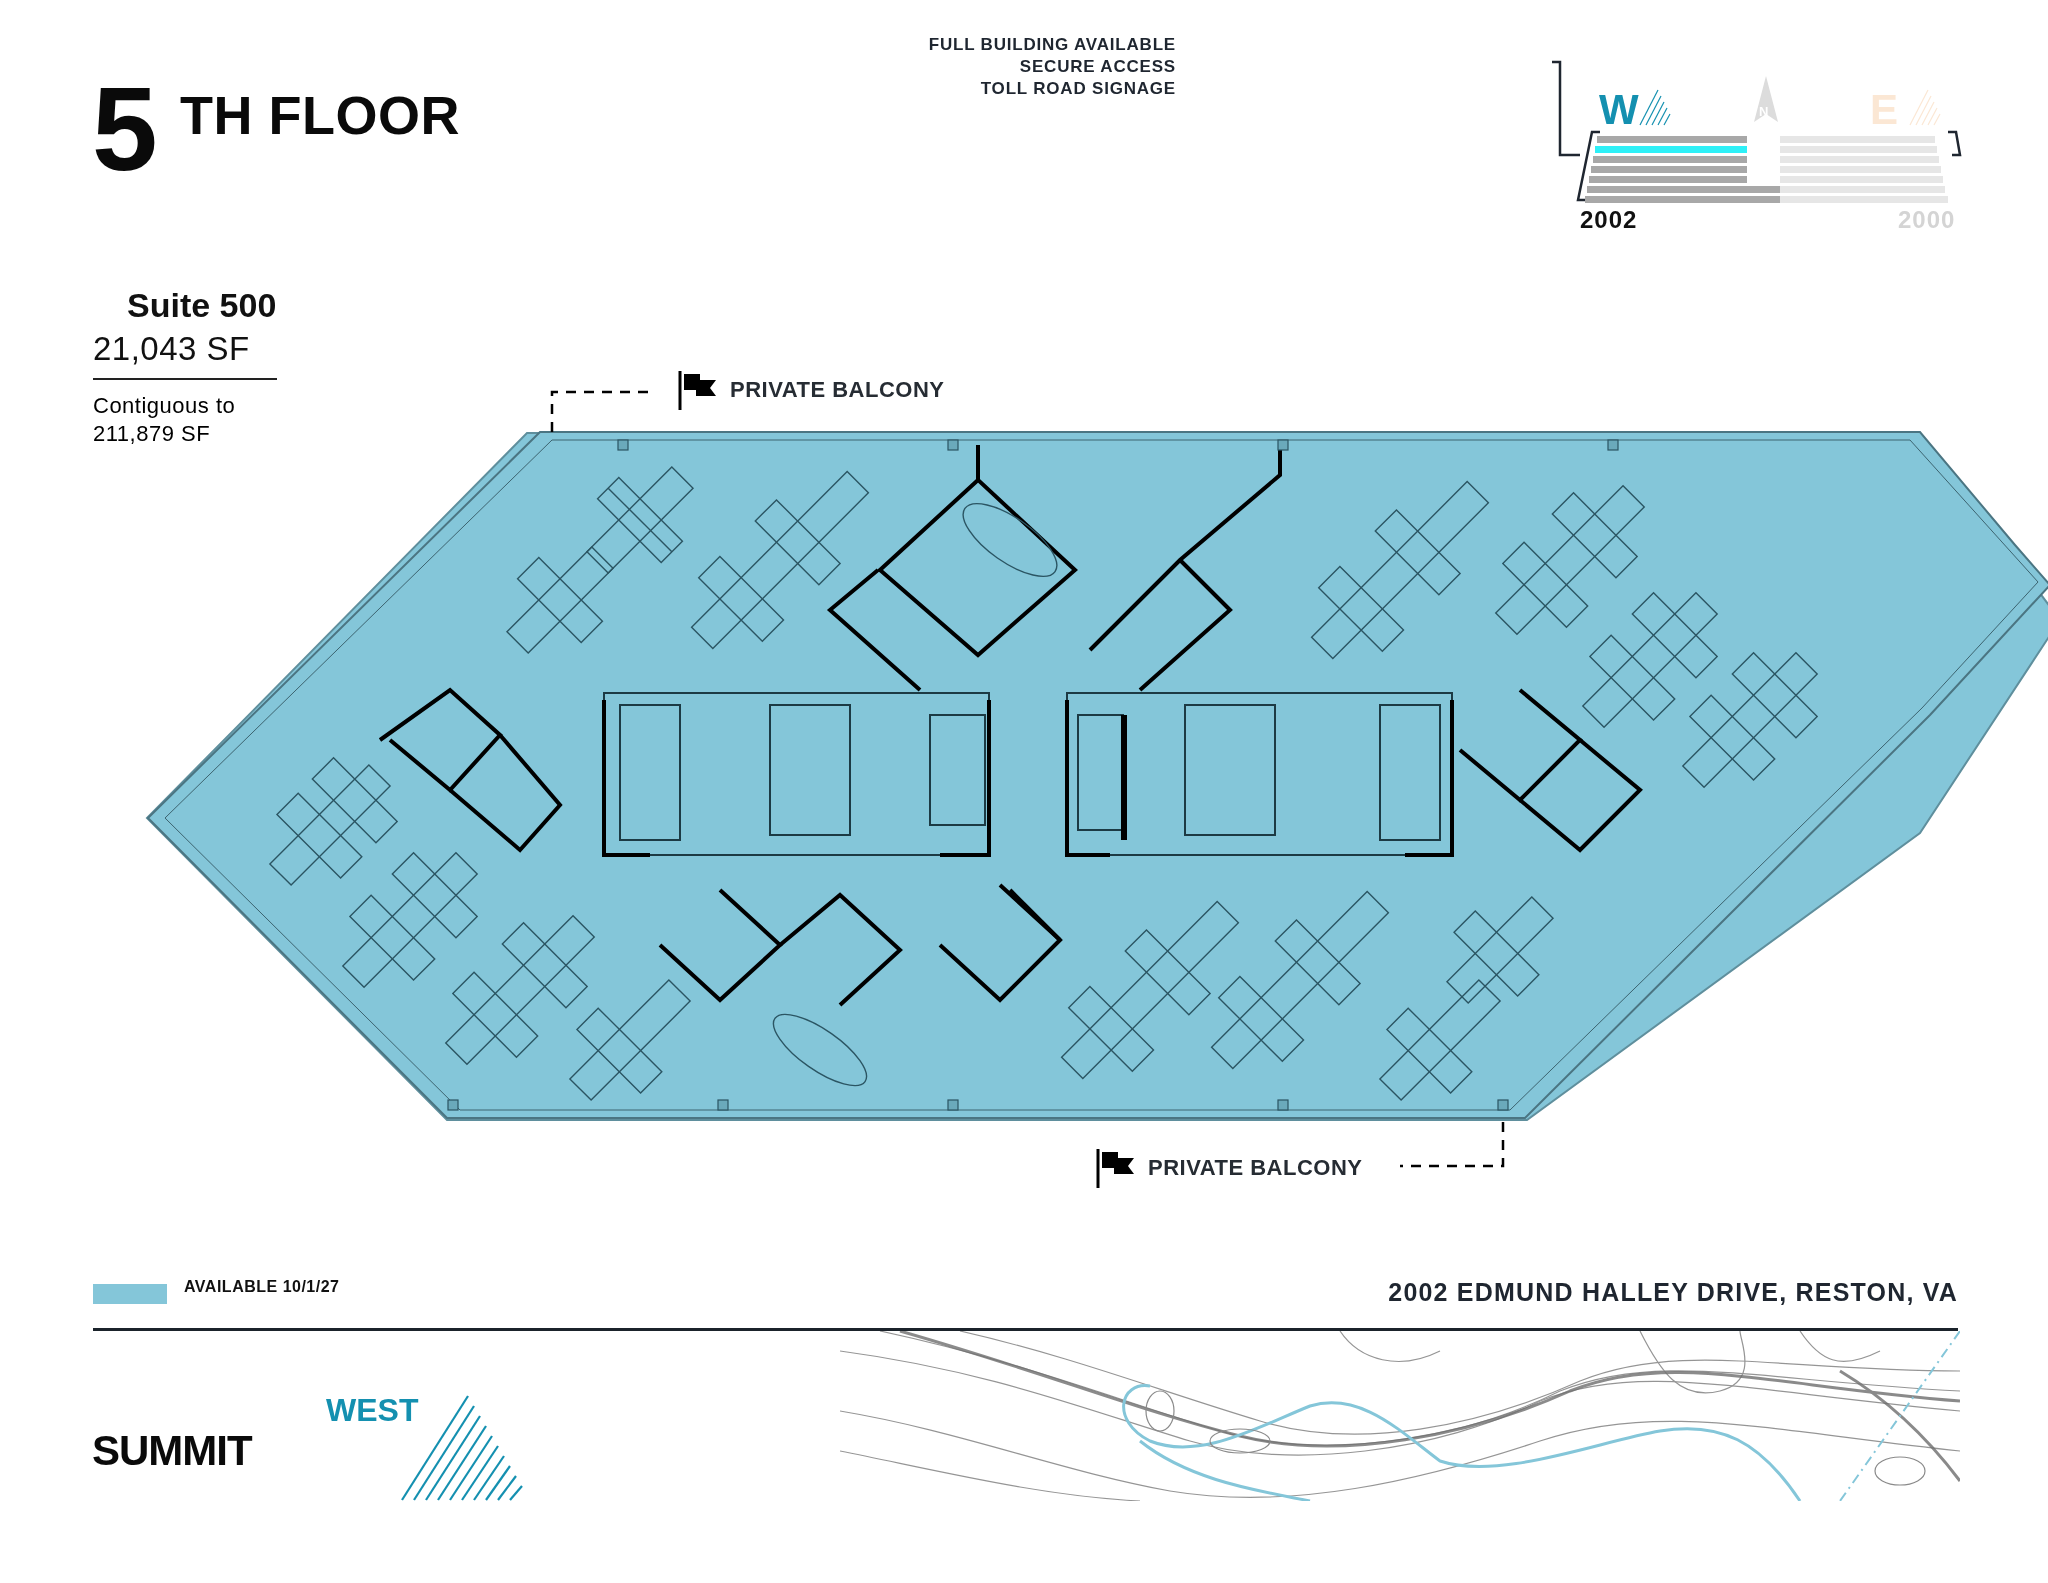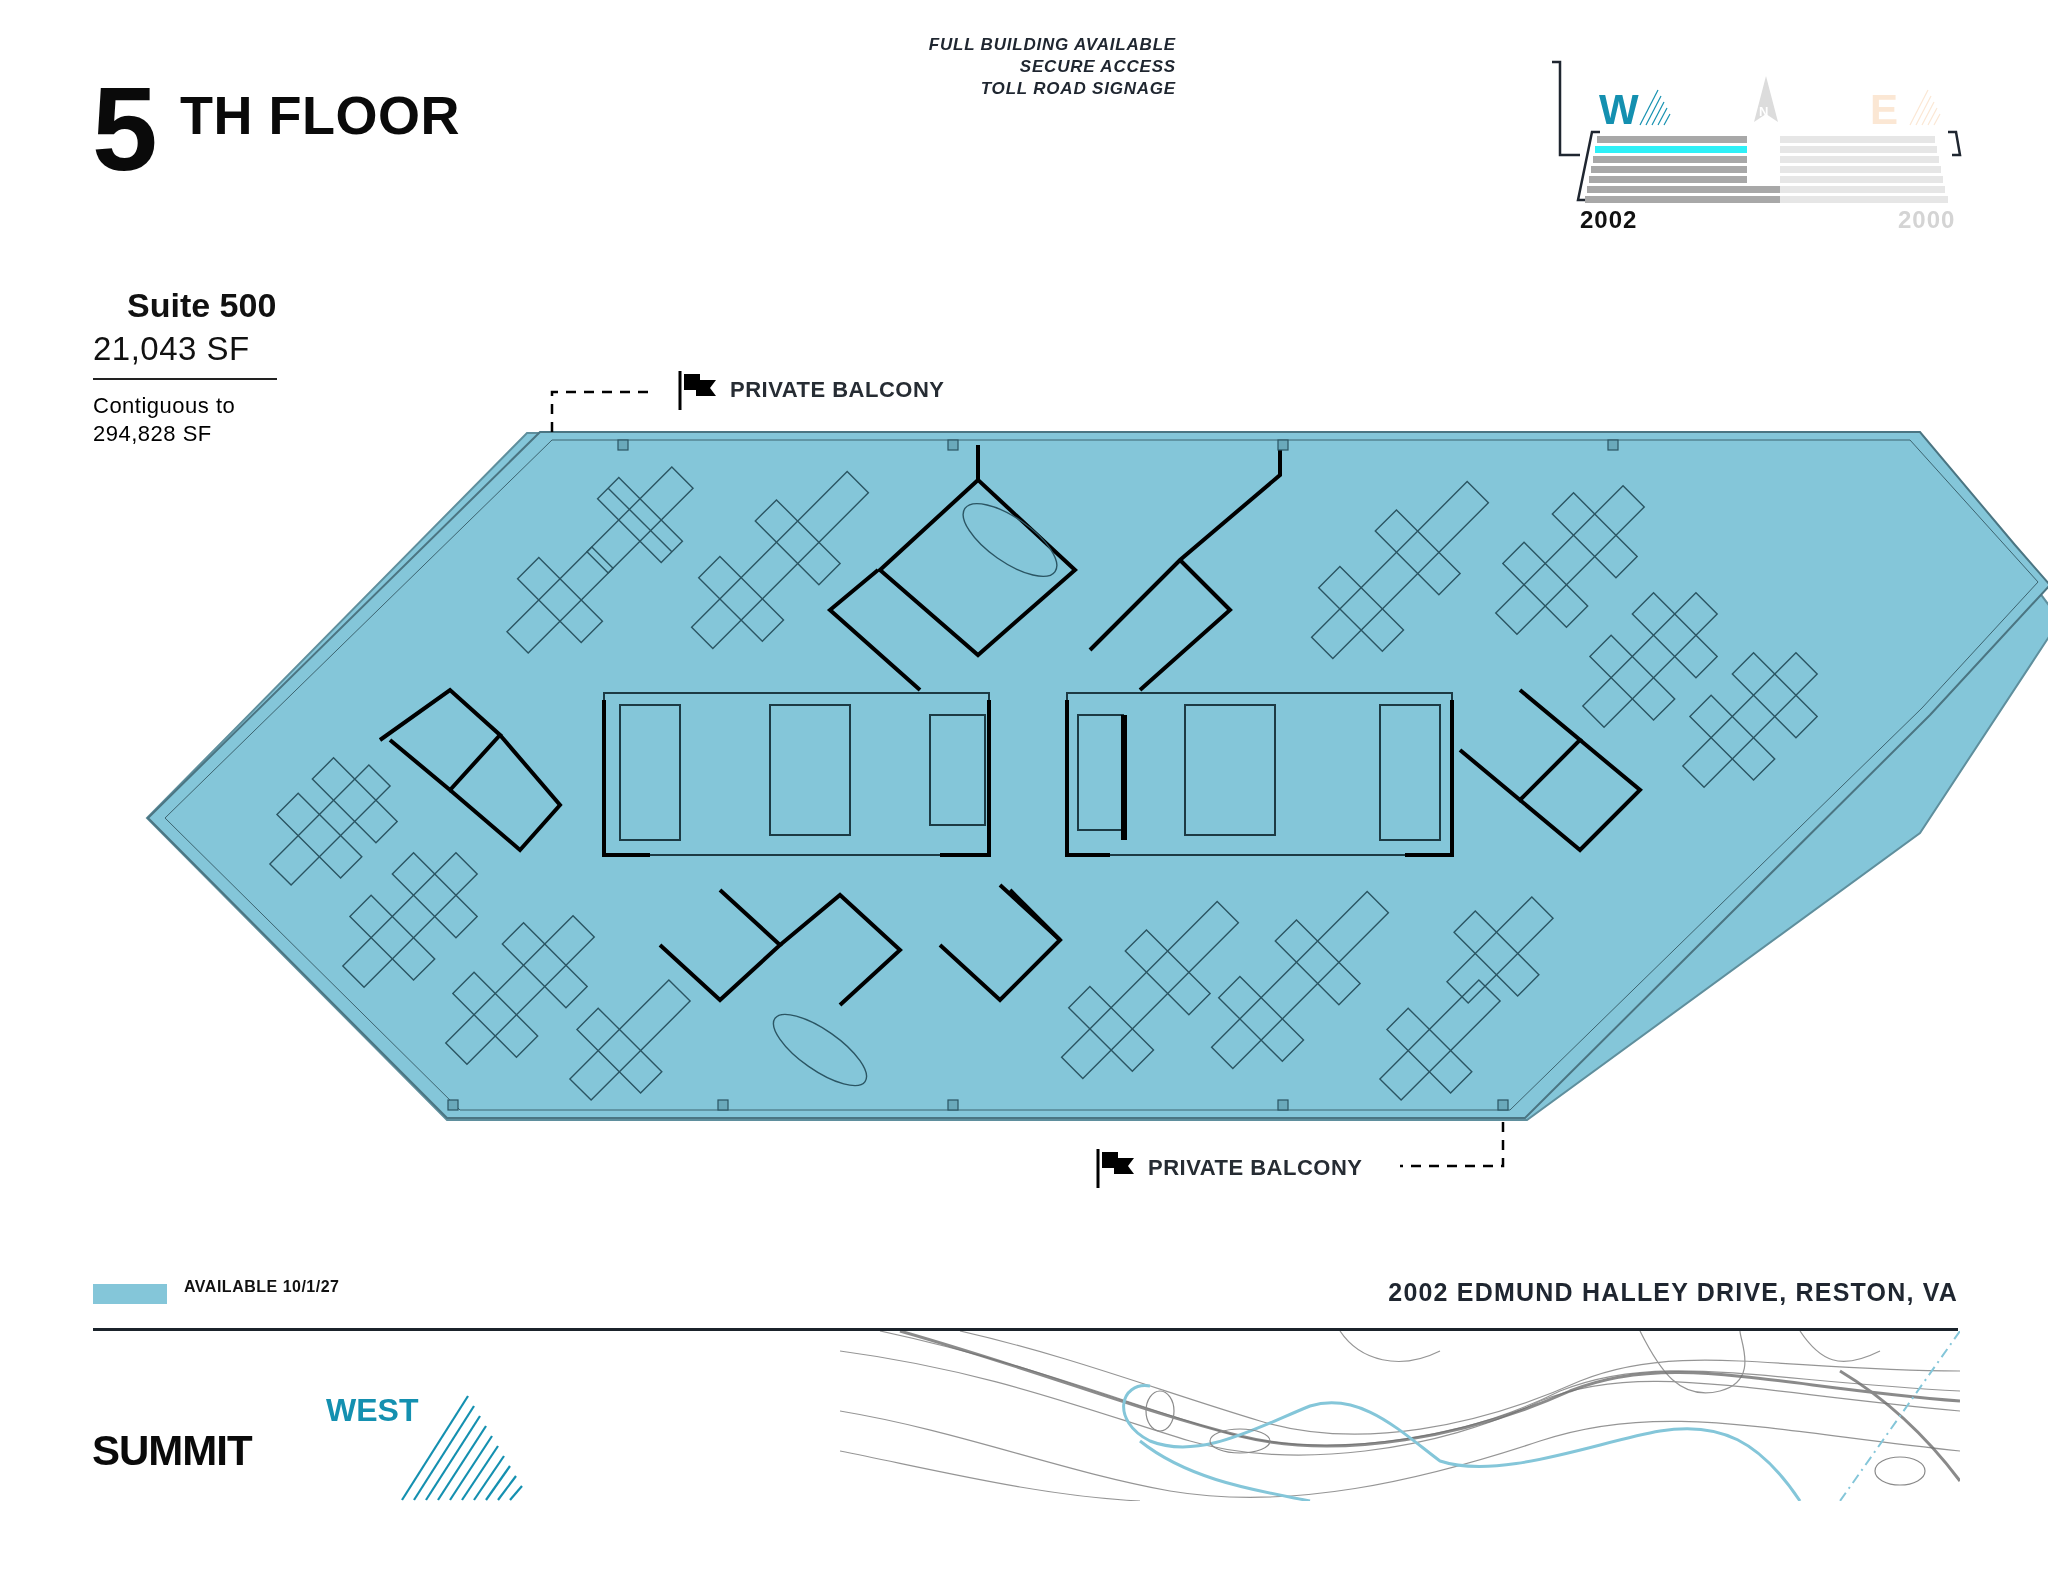--- a/index.html
+++ b/index.html
@@ -14,21 +14,21 @@
                 letter-spacing: 0.5px; }
 
   
   .suite-name { left: 93px; top: 286px; font-size: 34px; font-weight: 700; color: #111; margin-left: 34px; }
   .suite-sf { left: 93px; top: 330px; font-size: 33px; font-weight: 400; color: #111; letter-spacing: 0.5px; }
   .suite-rule { left: 93px; top: 378px; width: 184px; height: 2px; background: #222; }
   .contig { left: 93px; top: 392px; font-size: 22px; color: #000000; line-height: 28px; letter-spacing: 0.5px; }
 
   
   .features { right: 872px; top: 34px; text-align: right; font-size: 17px; font-weight: 700;
-              color: #1f2630; line-height: 22px; letter-spacing: 0.8px; font-style: italic; }
+              color: #1f2630; line-height: 22px; letter-spacing: 0.8px; }
   .year-left { left: 1580px; top: 206px; font-size: 24px; font-weight: 700; color: #111; letter-spacing: 1px; }
   .year-right { left: 1898px; top: 206px; font-size: 24px; font-weight: 700; color: #d4d4d4; letter-spacing: 1px; }
   .wlabel { left: 1599px; top: 86px; font-size: 42px; font-weight: 700; color: #1490b0; }
   .elabel { left: 1870px; top: 86px; font-size: 42px; font-weight: 700; color: #fbe7d4; }
 
   
   .balcony { font-size: 22px; font-weight: 700; color: #262c33; letter-spacing: 0.5px; }
   .flag { width: 44px; height: 44px; }
 
   
@@ -43,21 +43,21 @@
 <body>
 
 <div class="abs floor-num">5</div>
 <div class="abs floor-word">TH FLOOR</div>
 
 <div class="abs suite-name">Suite 500</div>
 <div class="abs suite-sf">21,043 SF</div>
 <div class="abs suite-rule"></div>
 <div class="abs contig">
   <div>Contiguous to</div>
-  <div>294,828 SF</div>
+  <div>211,879 SF</div>
 </div>
 
 <div class="abs features">
   <div>FULL BUILDING AVAILABLE</div>
   <div>SECURE ACCESS</div>
   <div>TOLL ROAD SIGNAGE</div>
 </div>
 <svg class="abs" style="left:1540px;top:40px" width="440" height="170">
 
   <polyline points="12,22 20,22 20,115 40,115" fill="none" stroke="#1f2630" stroke-width="2.5"></polyline>

